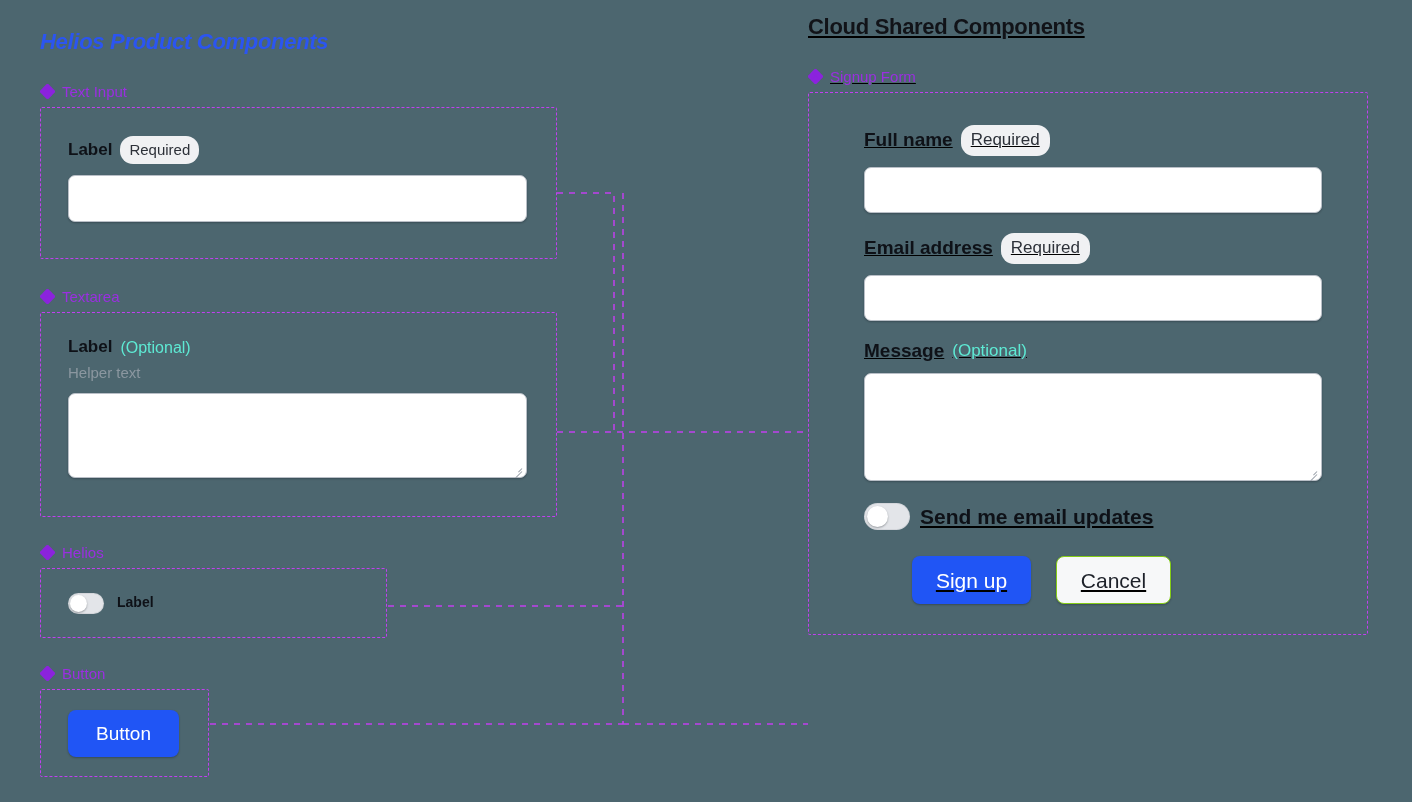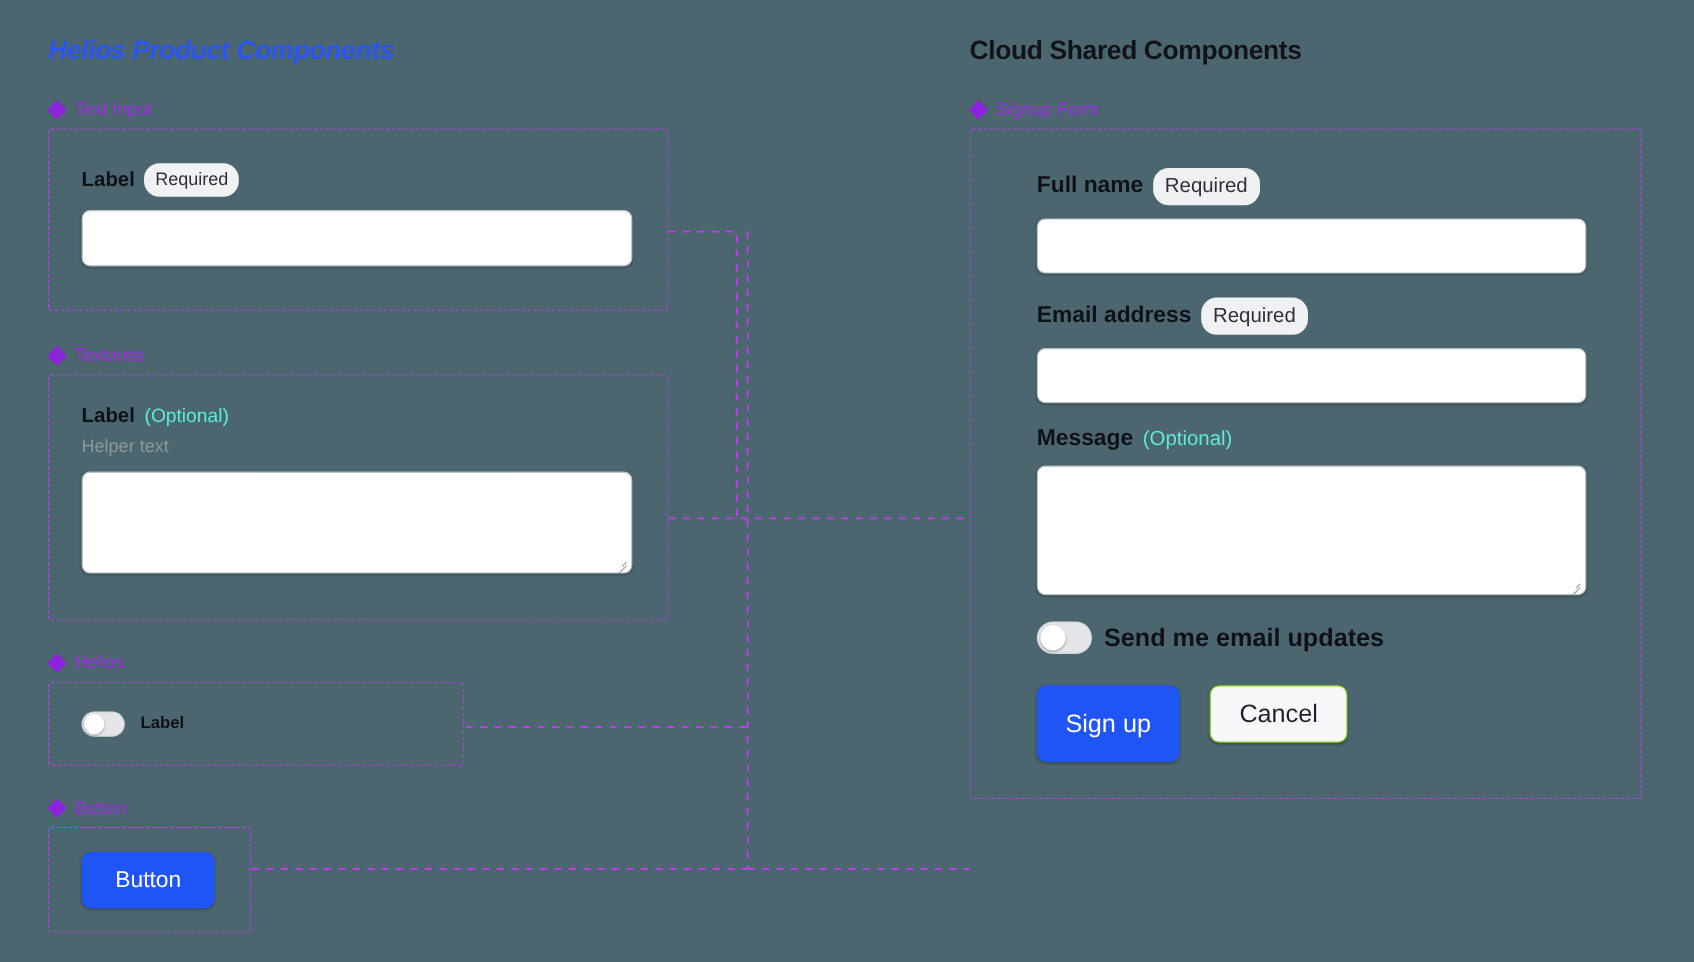--- a/index.html
+++ b/index.html
@@ -24,21 +24,21 @@
     pointer-events: none;
     z-index: 1;
   }
 
   
   .column {
     position: absolute;
     z-index: 2;
   }
   #left-column  { left: 40px;  top: 30px; width: 580px; }
-  #right-column { left: 808px; top: 30px; width: 570px; }
+  #right-column { left: 808px; top: 15px; width: 570px; text-decoration: underline; }
 
   .column-title {
     font-size: 22px;
     font-weight: bold;
     letter-spacing: -0.3px;
     margin: 0 0 30px 0;
     line-height: 1.1;
   }
   #left-column  .column-title { color: #2b55f0; font-style: italic; }
   #right-column .column-title { color: #111318; }
@@ -196,21 +196,21 @@
     color: #ffffff;
     box-shadow: 0 1px 2px rgba(10,16,22,0.3);
   }
   .btn-secondary {
     background: #f7f8f9;
     color: #1d2129;
     border: 1px solid #84cc16;
     box-shadow: 0 1px 2px rgba(10,16,22,0.28);
   }
   .btn-left   { width: 111px; height: 47px; font-size: 19px; }
-  .btn-signup { width: 119px; height: 64px; font-size: 21px; }
+  .btn-signup { width: 119px; height: 48px; font-size: 21px; margin-left: 48px; }
   .btn-cancel { width: 115px; height: 48px; font-size: 21px; }
 
   
   .slot-signup {
     width: 560px;
     box-sizing: border-box;
     padding: 32px 0 30px 55px;
   }
   .field-group { margin-bottom: 20px; }
   .field-group.msg { margin-bottom: 22px; }

